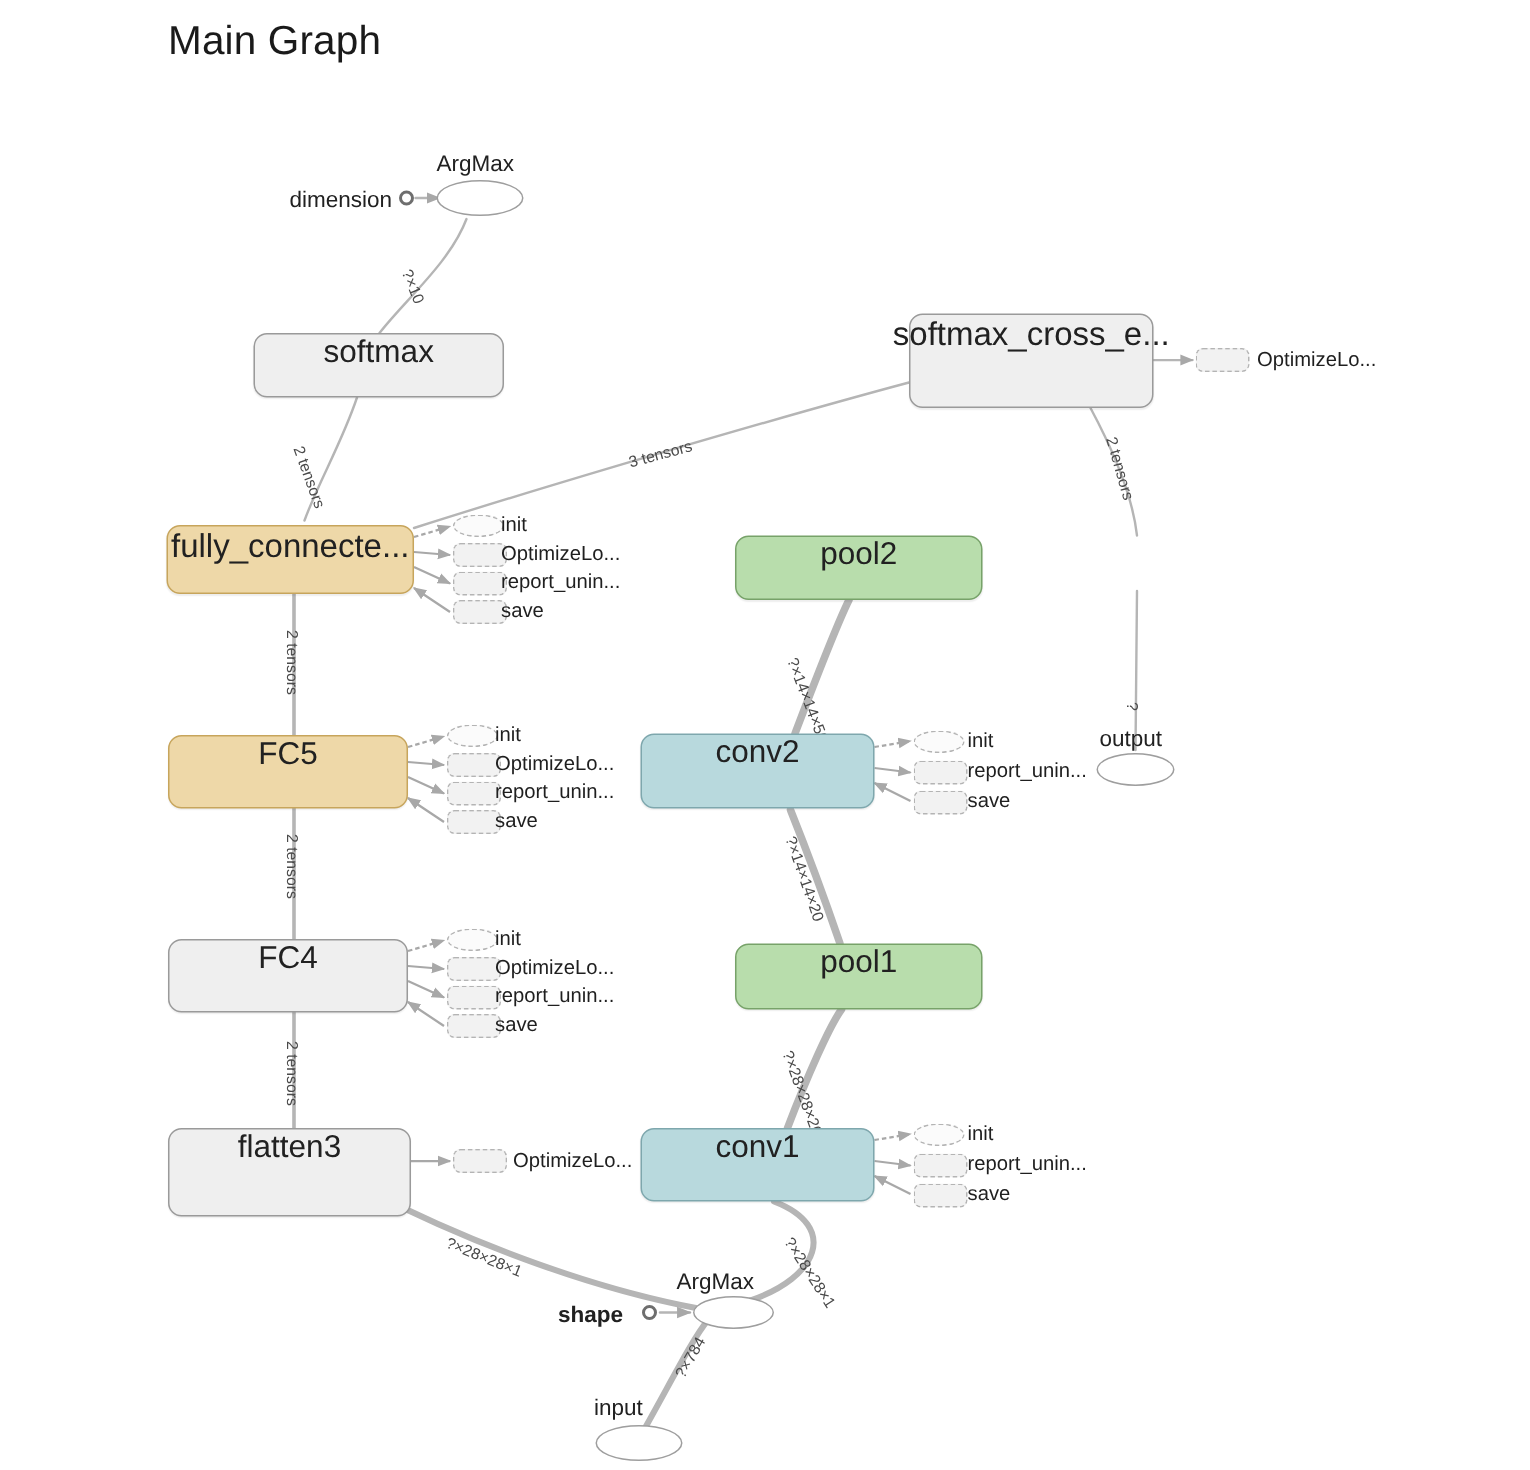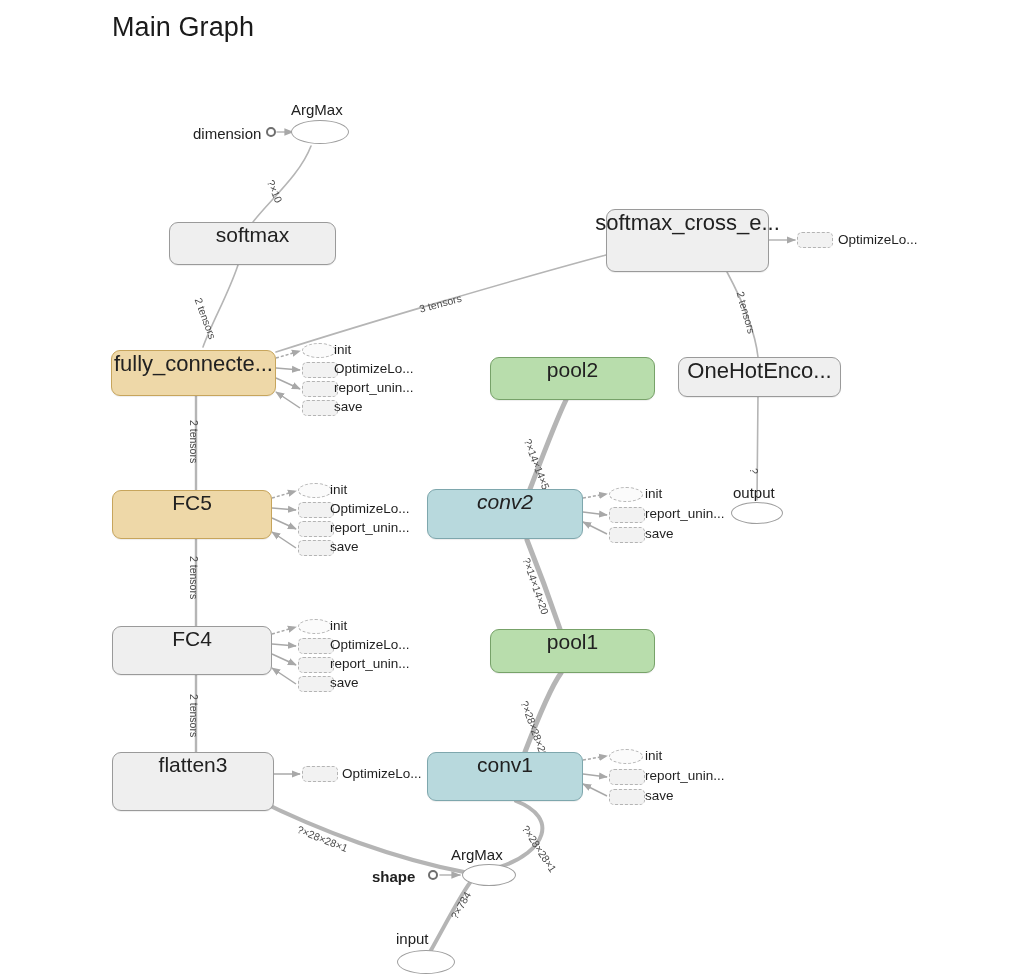--- a/index.html
+++ b/index.html
@@ -286,21 +286,21 @@
     <div class="gnode c-grey" style="left:112px; top:752px; width:162px; height:59px;">
       <span>flatten3</span>
     </div>
     <div class="ann rect" style="left:302px; top:766px; width:36px; height:16px;"></div>
     <div class="ann-label" style="left:342px; top:766px;">OptimizeLo...</div>
 
     <div class="gnode c-green" style="left:490px; top:357px; width:165px; height:43px;">
       <span>pool2</span>
     </div>
 
-    <div class="gnode c-blue" style="left:427px; top:489px; width:156px; height:50px;font-style:italic;">
+    <div class="gnode c-blue" style="left:427px; top:489px; width:156px; height:50px;">
       <span>conv2</span>
     </div>
     <div class="ann ellipse" style="left:609px; top:487px; width:34px; height:15px;"></div>
     <div class="ann-label" style="left:645px; top:486px;">init</div>
     <div class="ann rect" style="left:609px; top:507px; width:36px; height:16px;"></div>
     <div class="ann-label" style="left:645px; top:506px;">report_unin...</div>
     <div class="ann rect" style="left:609px; top:527px; width:36px; height:16px;"></div>
     <div class="ann-label" style="left:645px; top:526px;">save</div>
 
     <div class="gnode c-green" style="left:490px; top:629px; width:165px; height:44px;">
@@ -310,23 +310,20 @@
     <div class="gnode c-blue" style="left:427px; top:752px; width:156px; height:49px;">
       <span>conv1</span>
     </div>
     <div class="ann ellipse" style="left:609px; top:749px; width:34px; height:15px;"></div>
     <div class="ann-label" style="left:645px; top:748px;">init</div>
     <div class="ann rect" style="left:609px; top:769px; width:36px; height:16px;"></div>
     <div class="ann-label" style="left:645px; top:768px;">report_unin...</div>
     <div class="ann rect" style="left:609px; top:789px; width:36px; height:16px;"></div>
     <div class="ann-label" style="left:645px; top:788px;">save</div>
 
-    <div class="gnode c-grey small-text" style="left:678px; top:357px; width:163px; height:40px;">
-      <span>OneHotEnco...</span>
-    </div>
 
     <div class="enode-label" style="left:733px; top:484px;">output</div>
     <div class="enode" style="left:731px; top:502px; width:52px; height:22px;"></div>
 
     <div class="enode-label" style="left:451px; top:846px;">ArgMax</div>
     <div class="enode" style="left:462px; top:864px; width:54px; height:22px;"></div>
     <div class="in-dot" style="left:428px; top:870px;"></div>
     <div class="enode-label" style="left:372px; top:868px;font-weight:bold;">shape</div>
 
     <div class="enode-label" style="left:396px; top:930px;">input</div>

